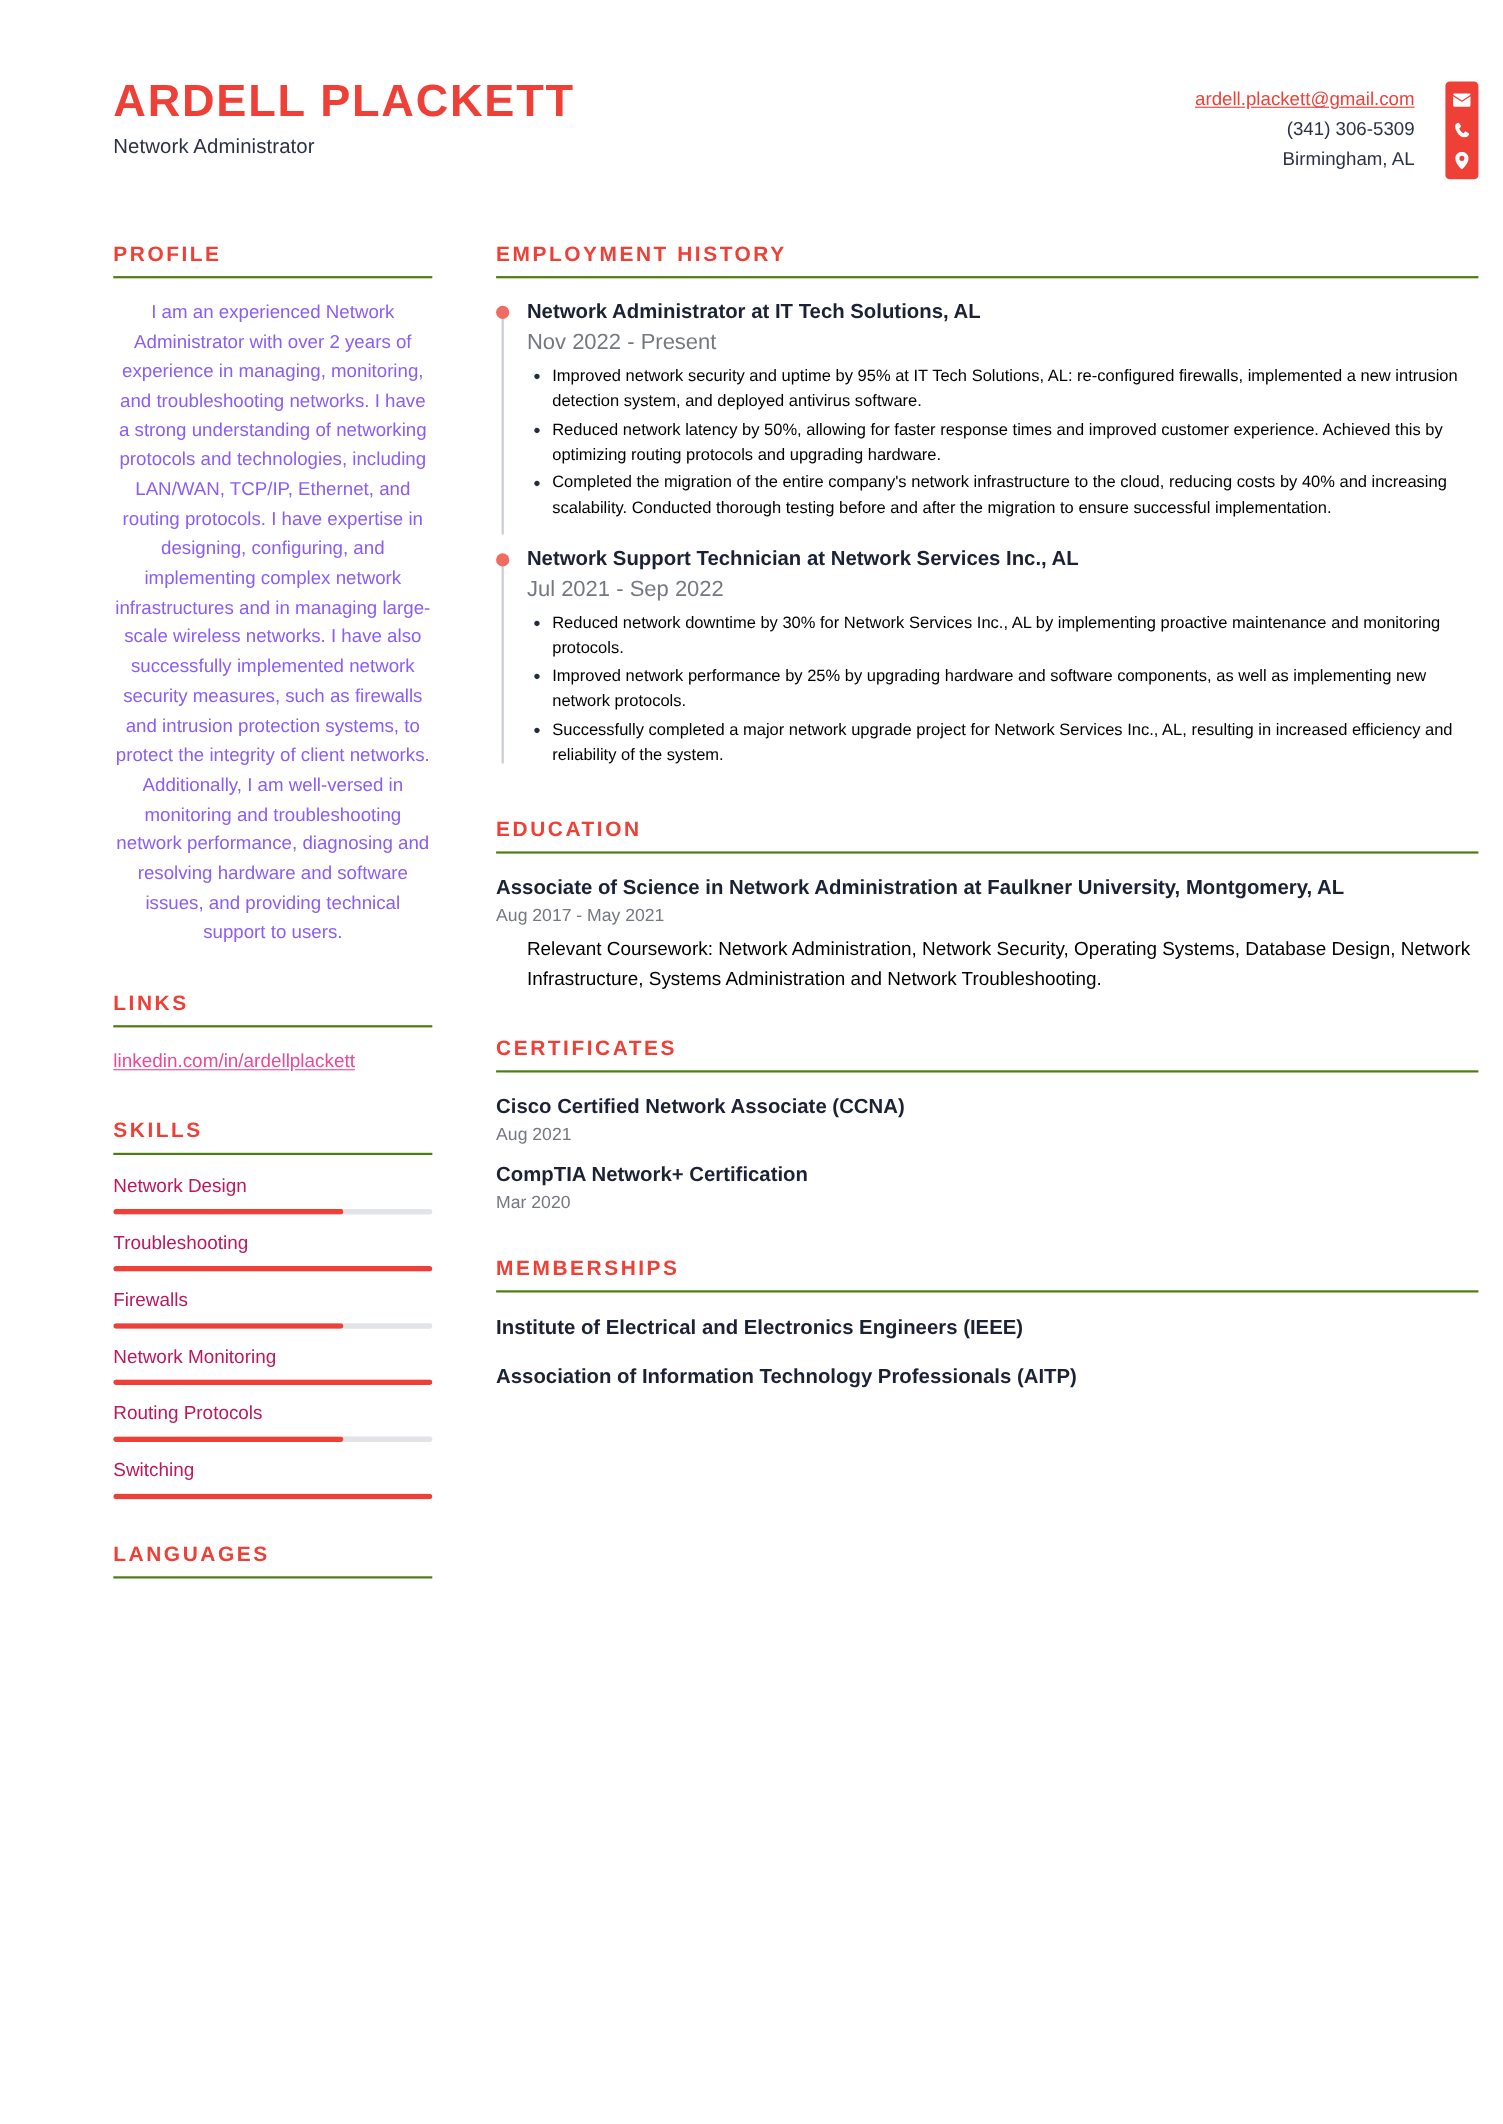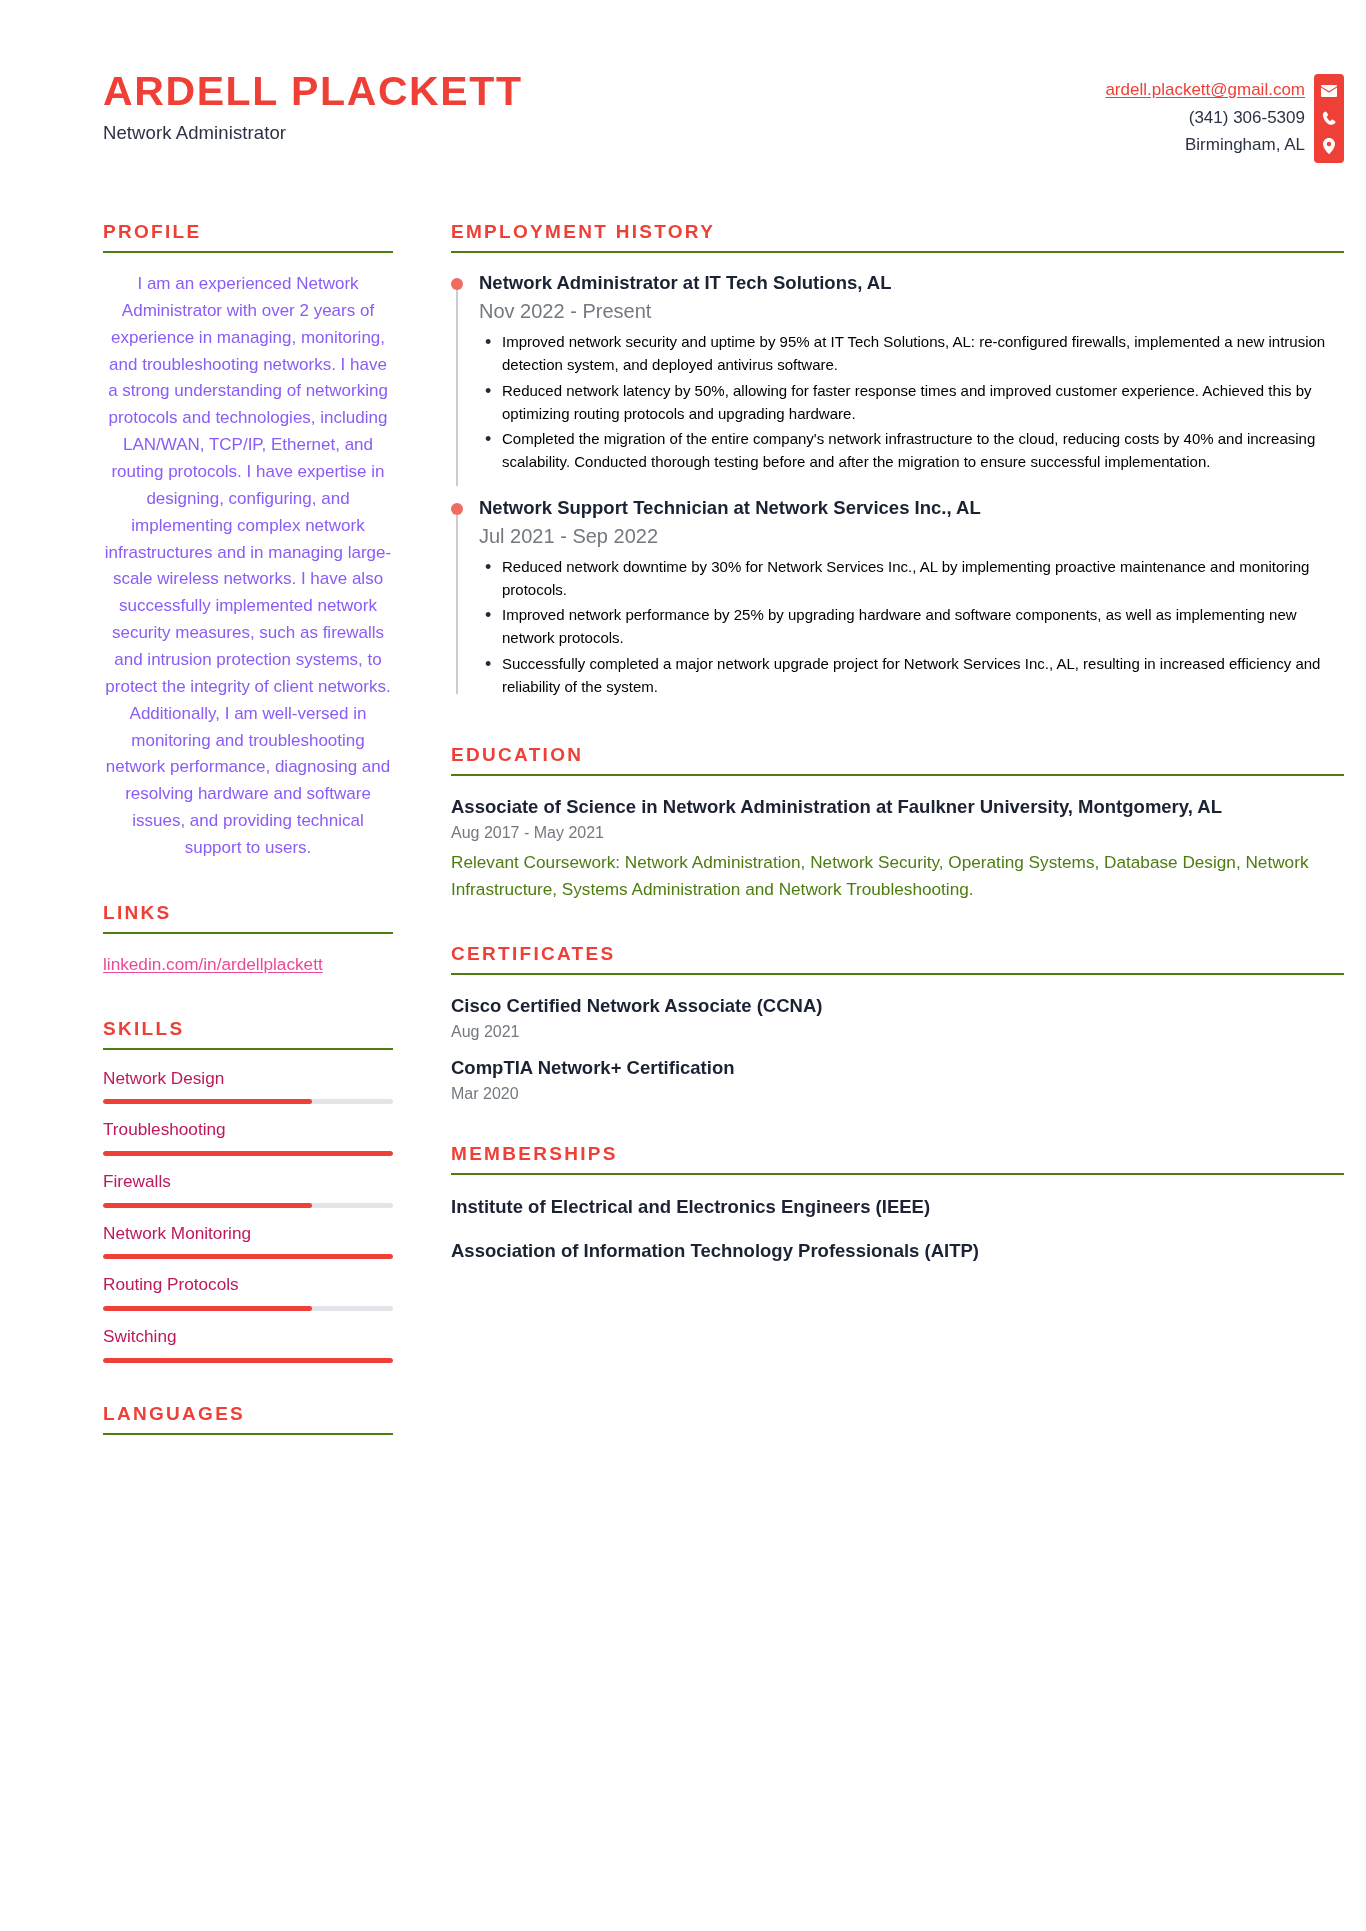--- a/index.html
+++ b/index.html
@@ -43,21 +43,21 @@
     margin-top: 9px;
     font-size: 18.5px;
     color: #2B3245;
     font-weight: normal;
     letter-spacing: 0.1px;
   }
 
   .contact-wrap {
     display: flex;
     align-items: flex-start;
-    gap: 9px;
+    gap: 28px;
     padding-top: 12px;
   }
 
   .contact-lines {
     text-align: right;
     font-size: 17px;
     color: #2B3245;
     line-height: 1.62;
     padding-top: 2px;
   }
@@ -227,22 +227,23 @@
     line-height: 1.42;
   }
   .entry-date {
     font-size: 16px;
     color: #74787F;
     margin-top: 4px;
   }
   .entry-desc {
     font-size: 17.2px;
     line-height: 1.55;
-    color: #4d7c0f;
+    color: #000000;
     margin-top: 7px;
+    margin-left: 28px;
   }
   .entry.tight { margin-bottom: 14px; }
   .entry.membership .entry-title { line-height: 1.5; }
 </style>
 </head>
 <body>
 
 <div class="page">
 
   <div class="header">

